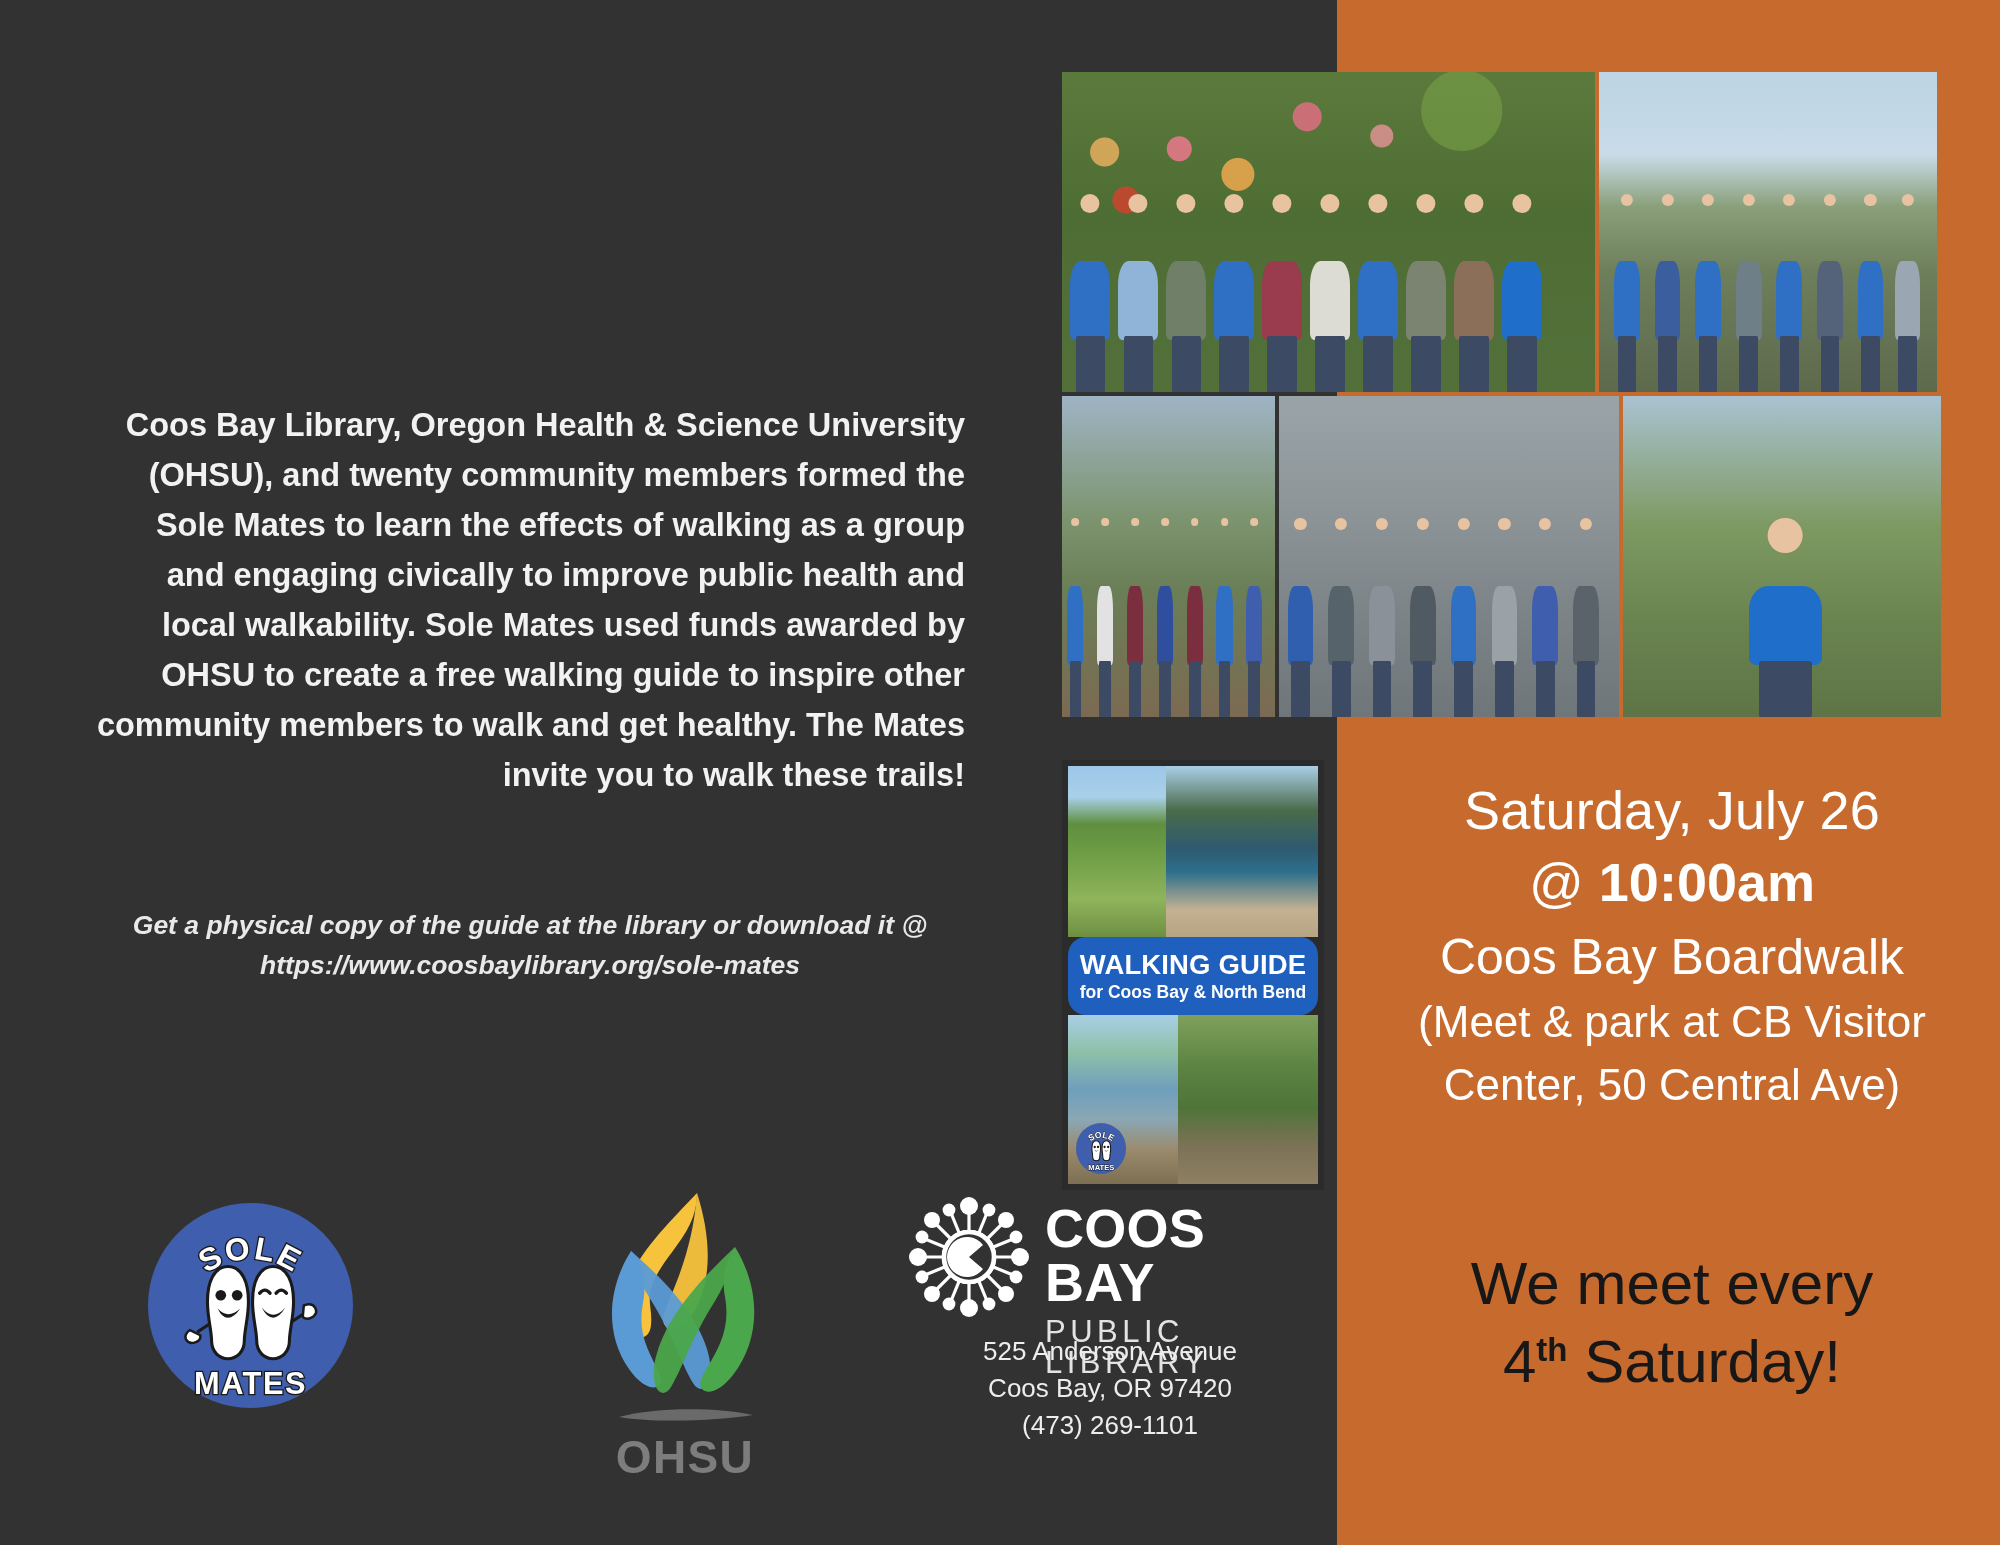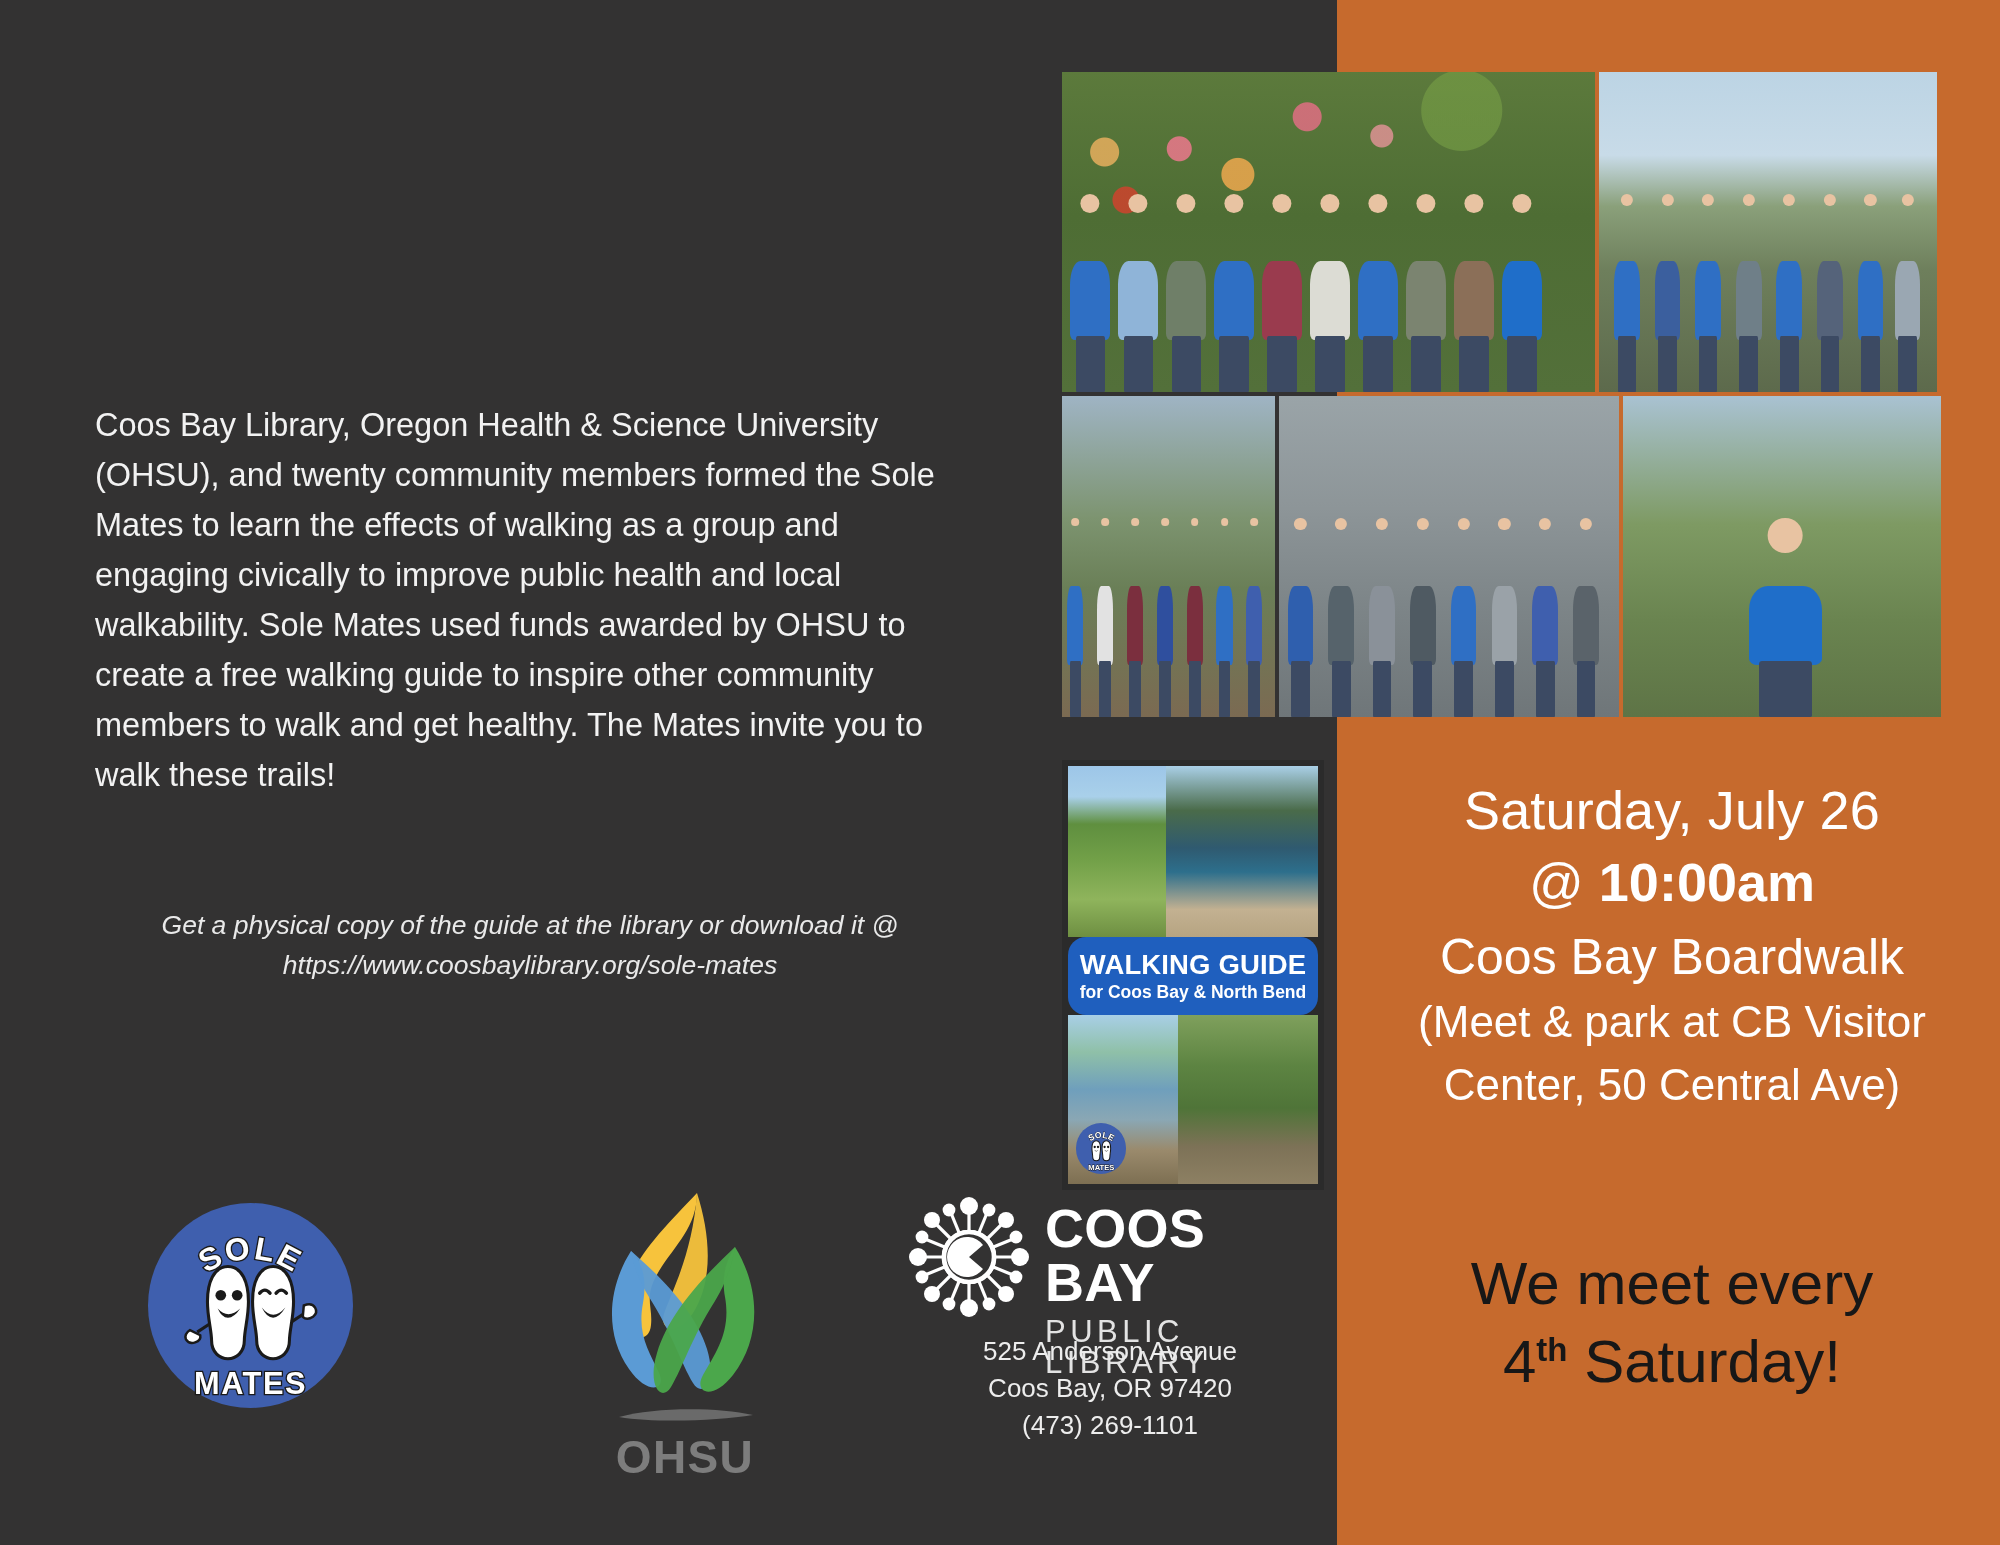--- a/index.html
+++ b/index.html
@@ -44,35 +44,35 @@
   .title-line.l2{
     font-size:108px;color:#9cc3e0;
     margin-top:12px;
     transform:scaleX(0.96);
   }
   .tl-big{font-size:1.0em;}
   .tl-sm{font-size:0.70em;letter-spacing:0.02em;}
 
   .body-copy{
     position:absolute;left:95px;top:400px;width:870px;
-    text-align:left;
+    text-align:right;
     color:#f2f2f2;
     font-size:32.5px;
     line-height:1.54;
-    font-weight:400;
+    font-weight:700;
   }
 
   .download-note{
     position:absolute;left:95px;top:905px;width:870px;
     text-align:center;
     color:#e9e9e9;
     font-size:26.5px;
     line-height:1.52;
     font-style:italic;
-    font-weight:400;
+    font-weight:700;
   }
 
   .lets-walk{
     position:absolute;left:95px;top:1050px;width:870px;
     text-align:center;
     color:#8fbbdb;
     font-size:57px;
     font-weight:400;
     letter-spacing:0.005em;
   }

